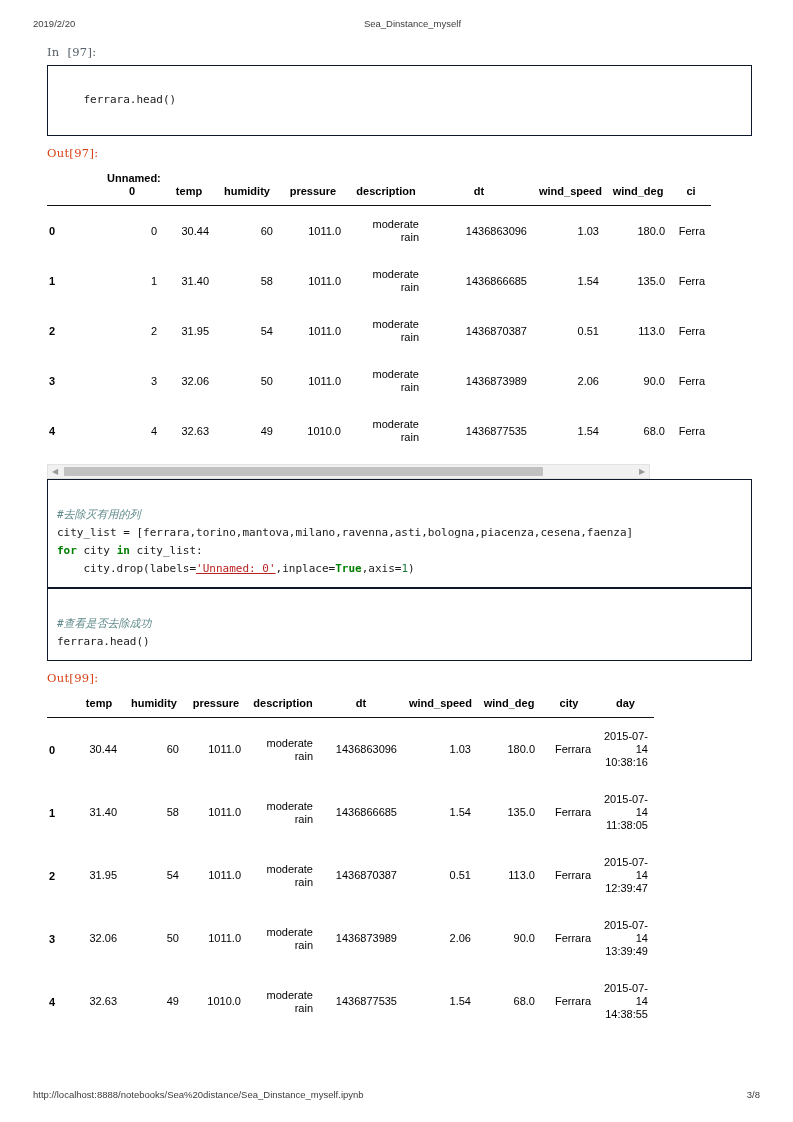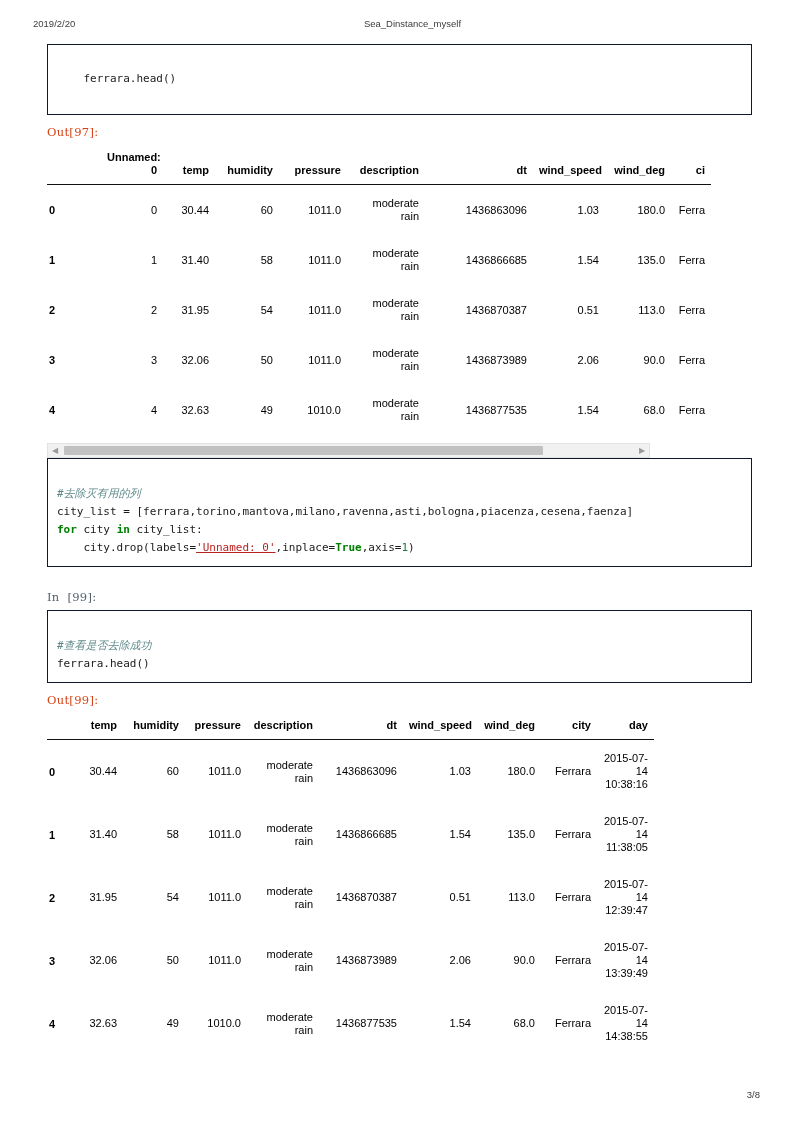--- a/index.html
+++ b/index.html
@@ -111,21 +111,20 @@
   }
   table.df {
     border-collapse: collapse;
     font-size: 11px;
     color: #000;
     table-layout: fixed;
   }
   table.df thead th {
     font-weight: bold;
     vertical-align: bottom;
-    text-align: right;
     padding: 3px 6px 7px 6px;
     border-bottom: 1.6px solid #111;
     line-height: 13px;
   }
   table.df tbody td {
     text-align: right;
     vertical-align: middle;
     padding: 12px 6px 12px 6px;
     line-height: 13px;
     border: none;
@@ -173,20 +172,21 @@
 </head>
 <body>
 
 <div class="print-header">
   <span class="ph-date">2019/2/20</span>
   <span class="ph-title">Sea_Dinstance_myself</span>
 </div>
 
 <div class="nb">
 
+  <div class="prompt prompt-in">In  [97]:</div>
   <div class="codecell single">
     <span>ferrara.head()</span>
   </div>
   <div class="prompt prompt-out">Out[97]:</div>
 
   <div class="df-wrap">
     <table class="df" style="width:660px;">
       <colgroup>
         <col style="width:54px">
           <col style="width:62px">
@@ -283,21 +283,20 @@
     <span class="thumb" style="width:479px;"></span>
     <span class="arrow right">▶</span>
   </div>
 
   <div class="codecell" style="width:705px;">
 <span class="tok-comment">#去除灭有用的列</span>
 <span>city_list = [ferrara,torino,mantova,milano,ravenna,asti,bologna,piacenza,cesena,faenza]</span>
 <span class="tok-keyword">for</span><span> city </span><span class="tok-keyword">in</span><span> city_list:</span>
 <span>    city.drop(labels=</span><span class="tok-string">'Unnamed: 0'</span><span>,inplace=</span><span class="tok-keyword">True</span><span>,axis=</span><span class="tok-number">1</span><span>)</span></div>
 
-  <div class="prompt prompt-in" style="margin-top:22px;"><span>In  [99]:</span></div>
   <div class="codecell" style="width:705px;">
 <span class="tok-comment">#查看是否去除成功</span>
 <span>ferrara.head()</span></div>
   <div class="prompt prompt-out">Out[99]:</div>
 
   <div class="df-wrap">
     <table class="df" style="width:607px;">
       <colgroup>
         <col style="width:28px">
           <col style="width:48px">
@@ -385,14 +384,15 @@
           <td>Ferrara</td>
           <td class="wrapcell">2015-07-14 14:38:55</td>
         </tr>
       </tbody>
     </table>
   </div>
 
 </div>
 
 <div class="print-footer">
+  <span class="pf-url">http://localhost:8888/notebooks/Sea%20distance/Sea_Dinstance_myself.ipynb</span>
   <span class="pf-page">3/8</span>
 </div>
 
 </body></html>

